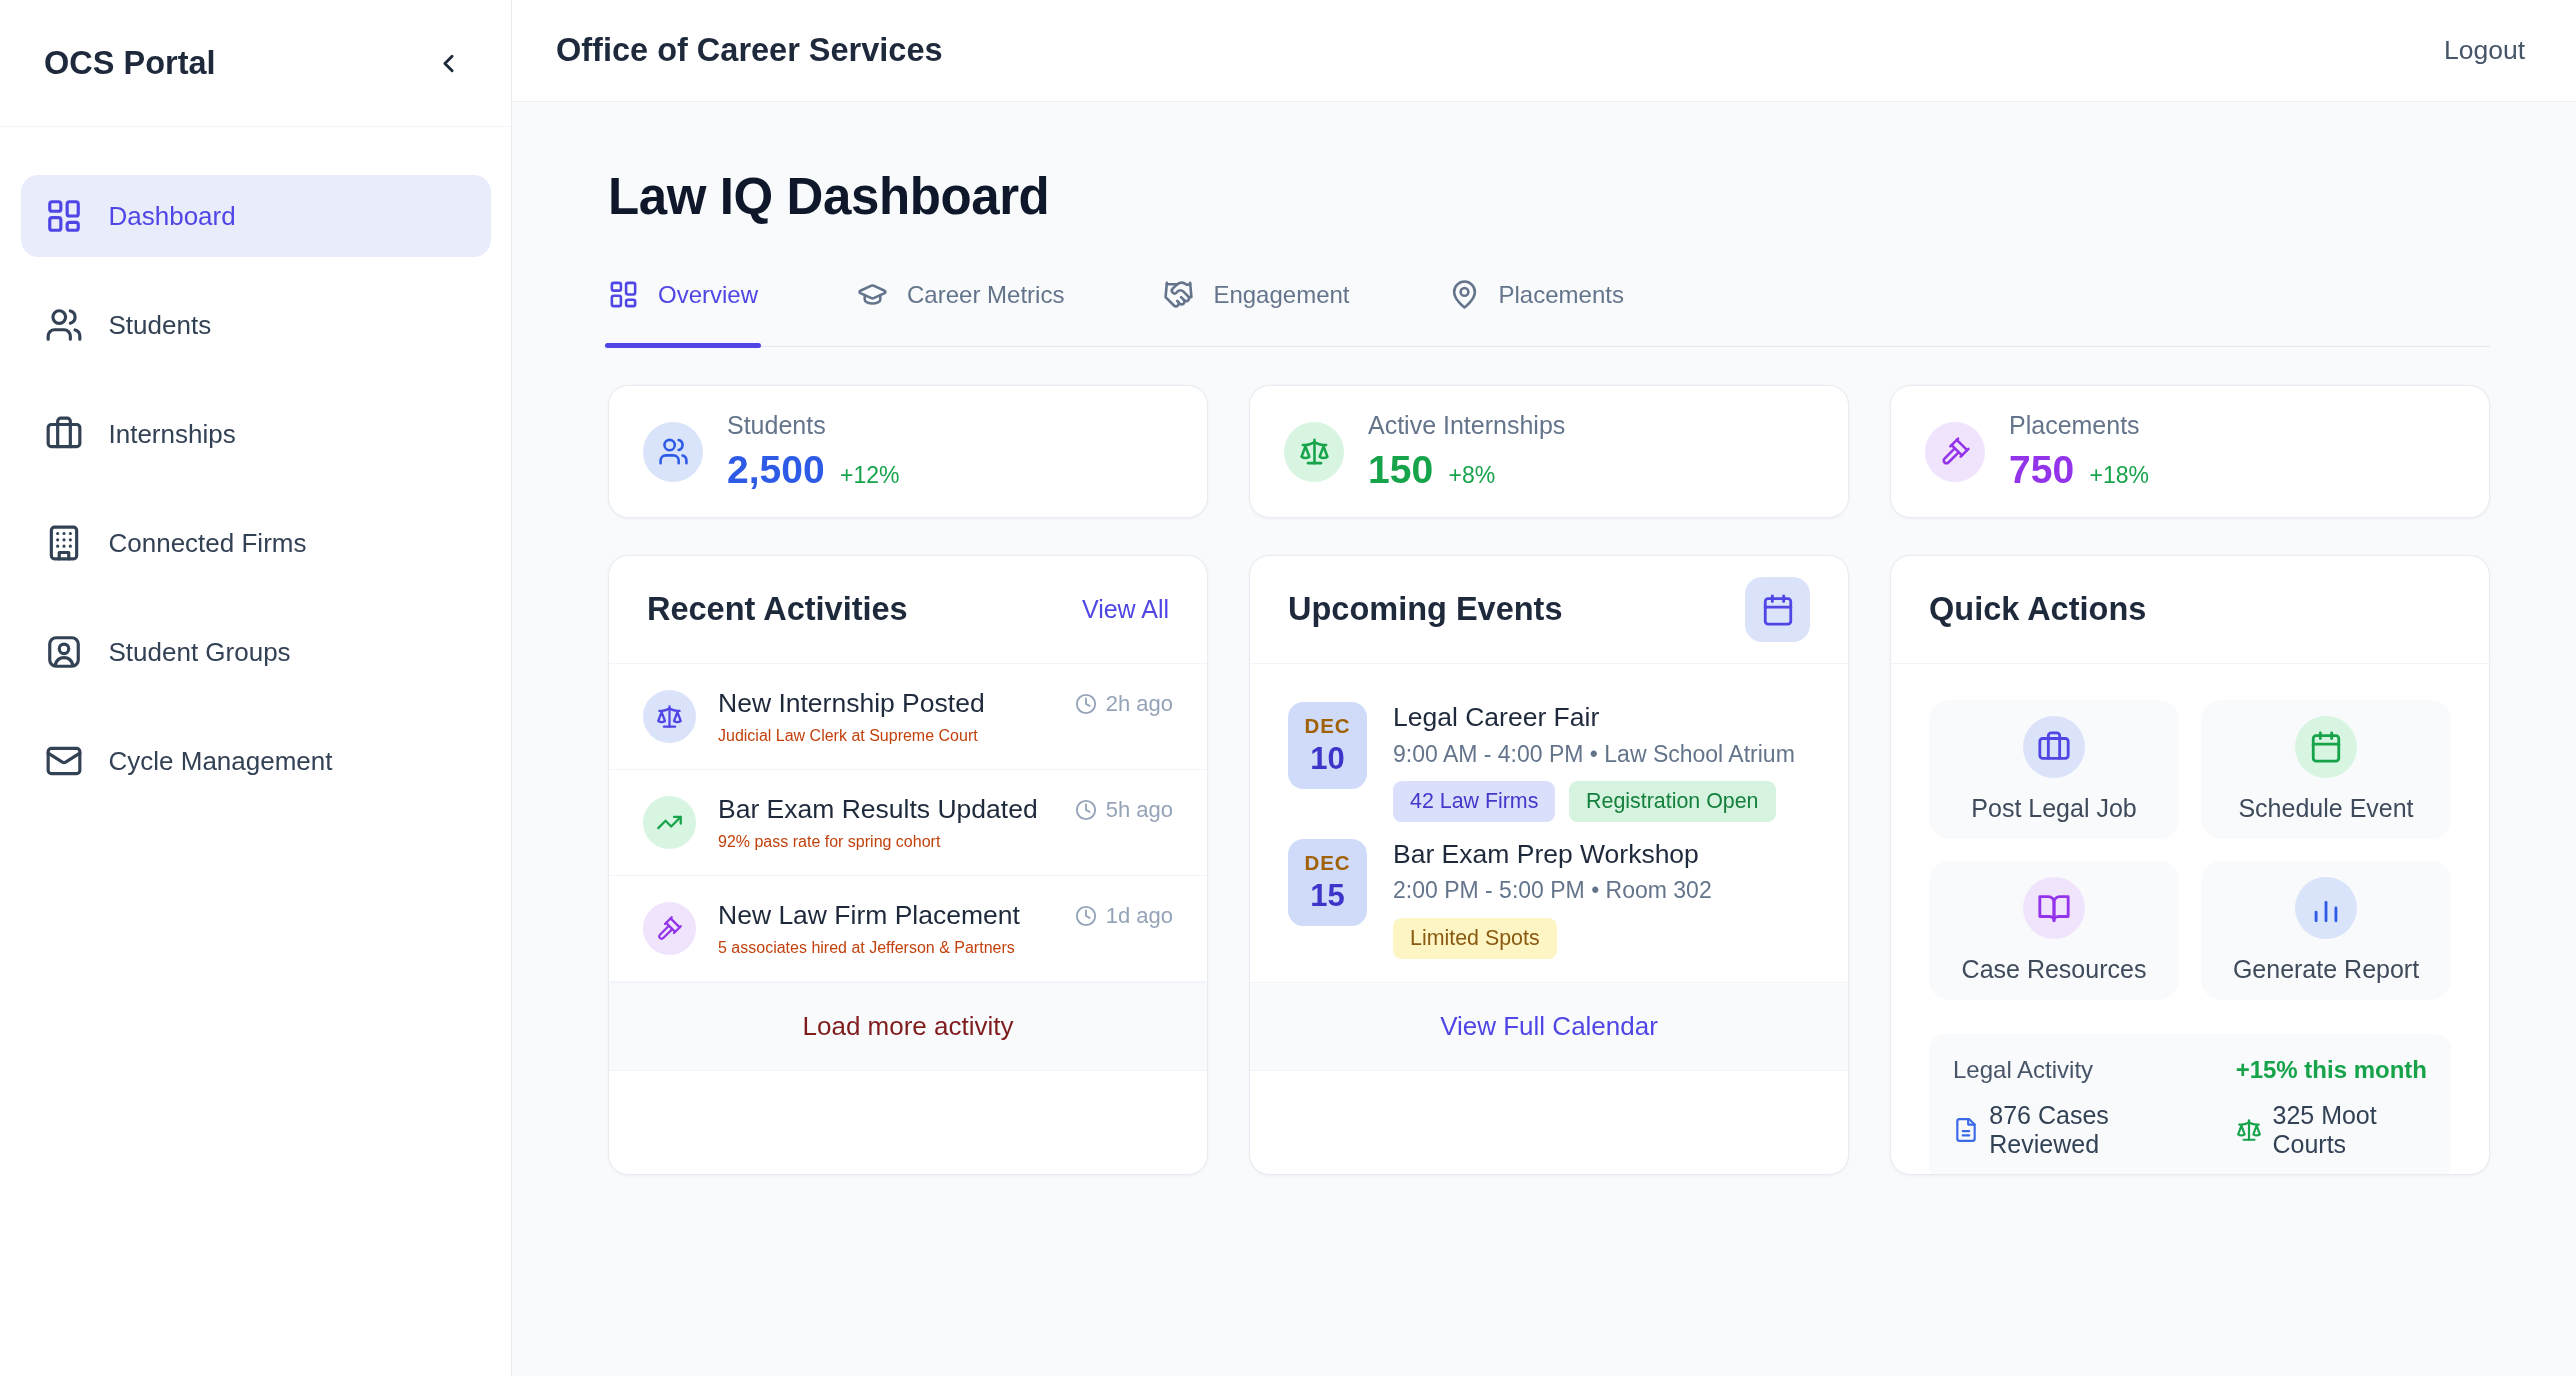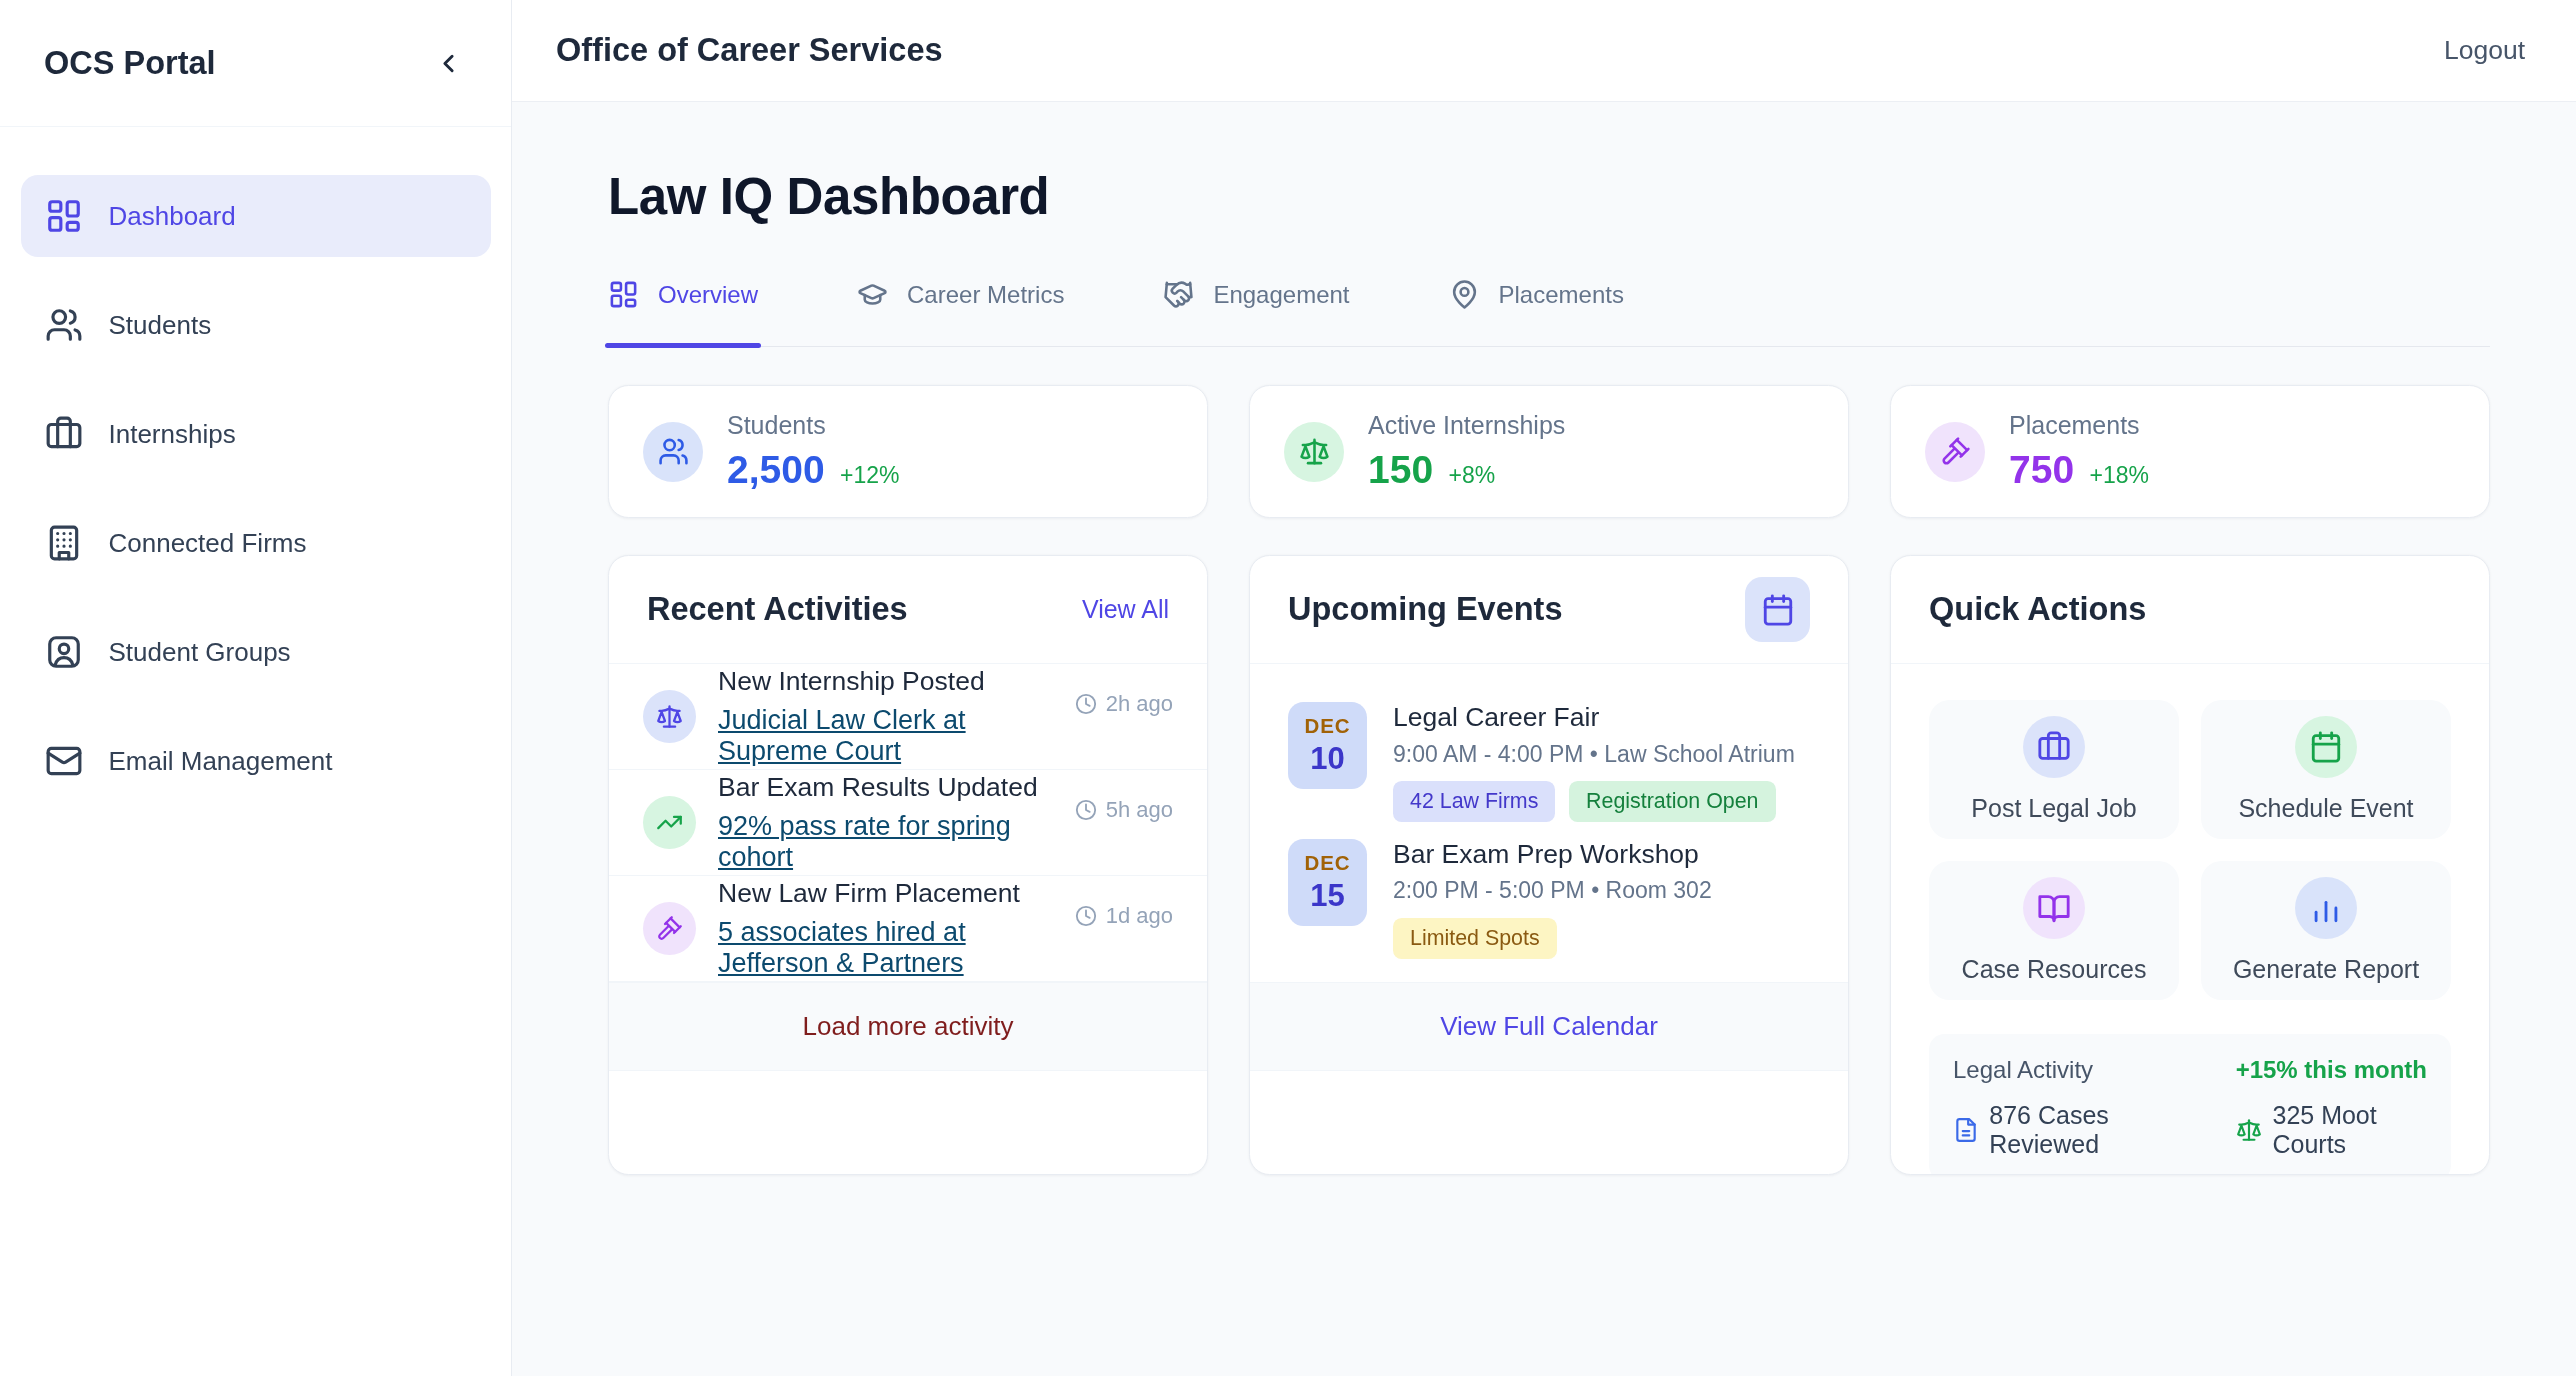--- a/index.html
+++ b/index.html
@@ -75,21 +75,21 @@
     border-top:0.9px solid #f1f5f9; border-bottom:0.9px solid #f1f5f9;
     display:flex; align-items:center; justify-content:center; cursor:pointer; }
   .band-text { font-size:26px; color:#7f1d1d; }
   .band-link { font-size:26px; color:#4f46e5; }
 
   
   .act-row { height:106px; display:flex; align-items:center; gap:22px; padding:0 34px;
     border-bottom:0.9px solid #f1f5f9; }
   .act-main { flex:1; min-width:0; }
   .act-title { font-size:26.5px; font-weight:500; color:#1e293b; }
-  .act-sub { font-size:27px; color:#0c4a6e; margin-top:7.7px;text-decoration:underline; }
+  .act-sub { font-size:16px; color:#c2410c; margin-top:7.7px; }
   .act-time { align-self:flex-start; margin-top:27px; display:flex; align-items:center; gap:8.6px;
     color:#94a3b8; font-size:22px; white-space:nowrap; }
 
   
   .events { padding:38px 38px 0 38px; }
   .event { display:flex; gap:26px; margin-bottom:17px; }
   .date-block { width:79px; height:87px; border-radius:15.4px; background:#cfdbf9; flex-shrink:0;
     display:flex; flex-direction:column; align-items:center; justify-content:center; gap:2.6px; }
   .date-month { font-size:20.5px; font-weight:700; color:#a16207; letter-spacing:0.9px; }
   .date-day { font-size:31px; font-weight:700; color:#3b36c9; }
@@ -194,21 +194,21 @@
         </span>
         <span>Student Groups</span>
       </div>
       <div class="sb-item">
         <span class="ic44">
           <svg class="ic ic44" viewBox="0 0 24 24" fill="none" stroke="currentColor" stroke-width="2" stroke-linecap="round" stroke-linejoin="round">
               <rect x="2" y="4" width="20" height="16" rx="2"></rect>
               <path d="m22 7-8.97 5.7a1.94 1.94 0 0 1-2.06 0L2 7"></path>
             </svg>
         </span>
-        <span>Email Management</span>
+        <span>Cycle Management</span>
       </div>
     </nav>
   </aside>
 
   <main class="main">
     <header class="topbar">
       <div class="topbar-title">Office of Career Services</div>
       <button class="logout">Logout</button>
     </header>
 

